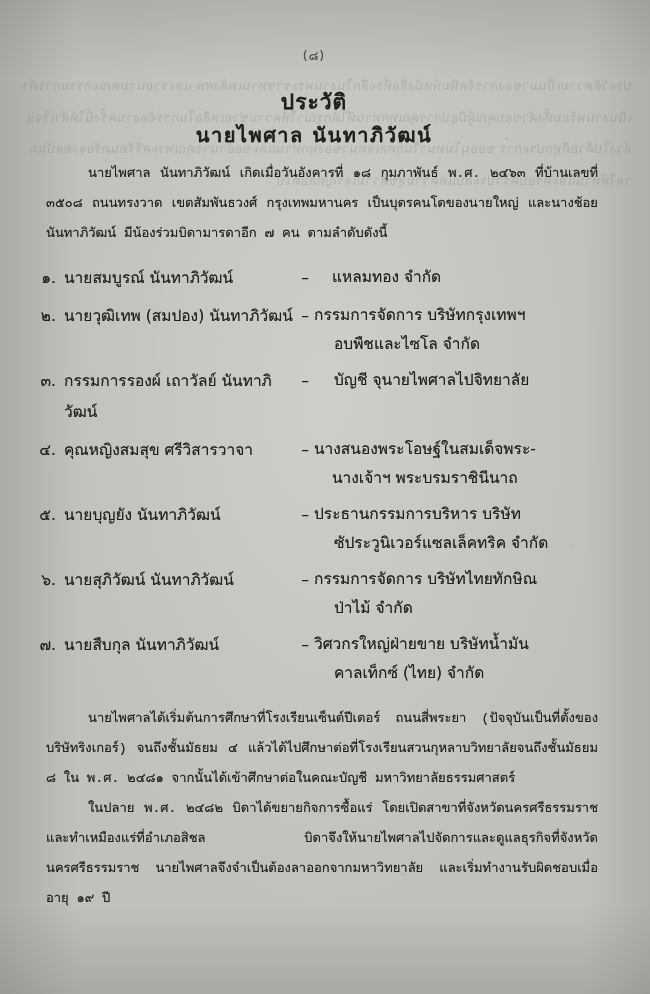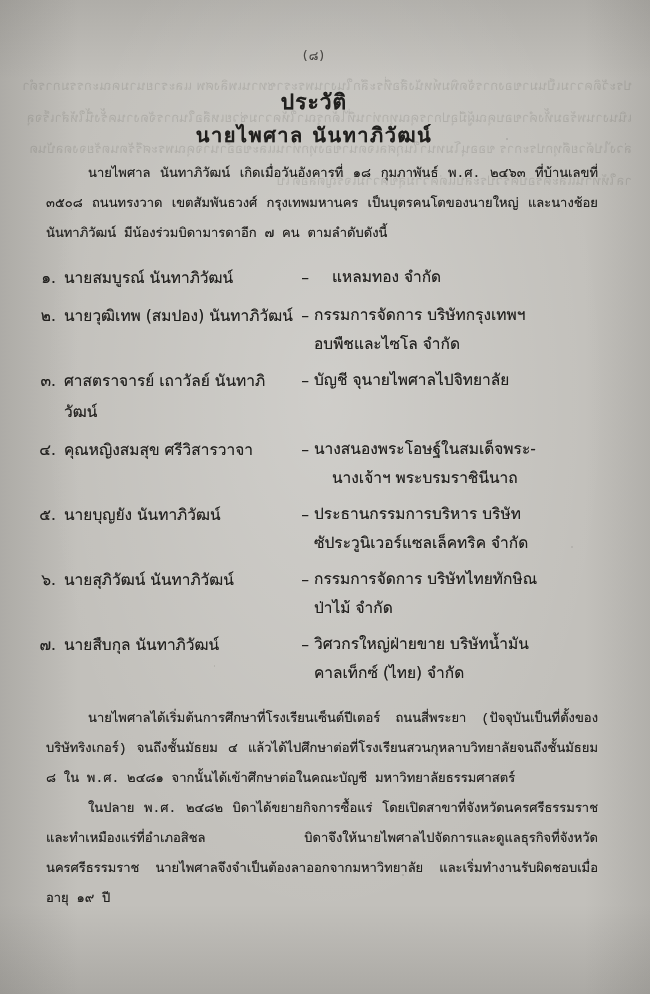--- a/index.html
+++ b/index.html
@@ -120,20 +120,21 @@
   .sib-role {
     flex: 1 1 auto;
     line-height: 29px;
   }
   .sib-role .l2 {
     display: block;
     padding-left: 18px;
   }
   .sib-role .l2.wide {
     padding-left: 0;
+    margin-left: 20px;
   }
   .tail {
     margin-top: 16px;
   }
   .tail .para {
     margin-bottom: 0;
   }
   .speckle {
     position: absolute;
     left: 0; top: 0;
@@ -175,21 +176,21 @@
 
       <div class="sib-row">
         <span class="sib-num">๒.</span>
         <span class="sib-name">นายวุฒิเทพ (สมปอง) นันทาภิวัฒน์</span>
         <span class="sib-dash">–</span>
         <span class="sib-role"><span>กรรมการจัดการ   บริษัทกรุงเทพฯ</span><span class="l2 wide">อบพืชและไซโล  จำกัด</span></span>
       </div>
 
       <div class="sib-row">
         <span class="sib-num">๓.</span>
-        <span class="sib-name">ศาสตราจารย์ เถาวัลย์ นันทาภิวัฒน์</span>
+        <span class="sib-name">กรรมการรองผ์ เถาวัลย์ นันทาภิวัฒน์</span>
         <span class="sib-dash">–</span>
         <span class="sib-role"><span class="l2 wide">บัญชี จุนายไพศาลไปจิทยาลัย</span></span>
       </div>
 
       <div class="sib-row">
         <span class="sib-num">๔.</span>
         <span class="sib-name">คุณหญิงสมสุข ศรีวิสารวาจา</span>
         <span class="sib-dash">–</span>
         <span class="sib-role"><span>นางสนองพระโอษฐ์ในสมเด็จพระ-</span><span class="l2">นางเจ้าฯ พระบรมราชินีนาถ</span></span>
       </div>

